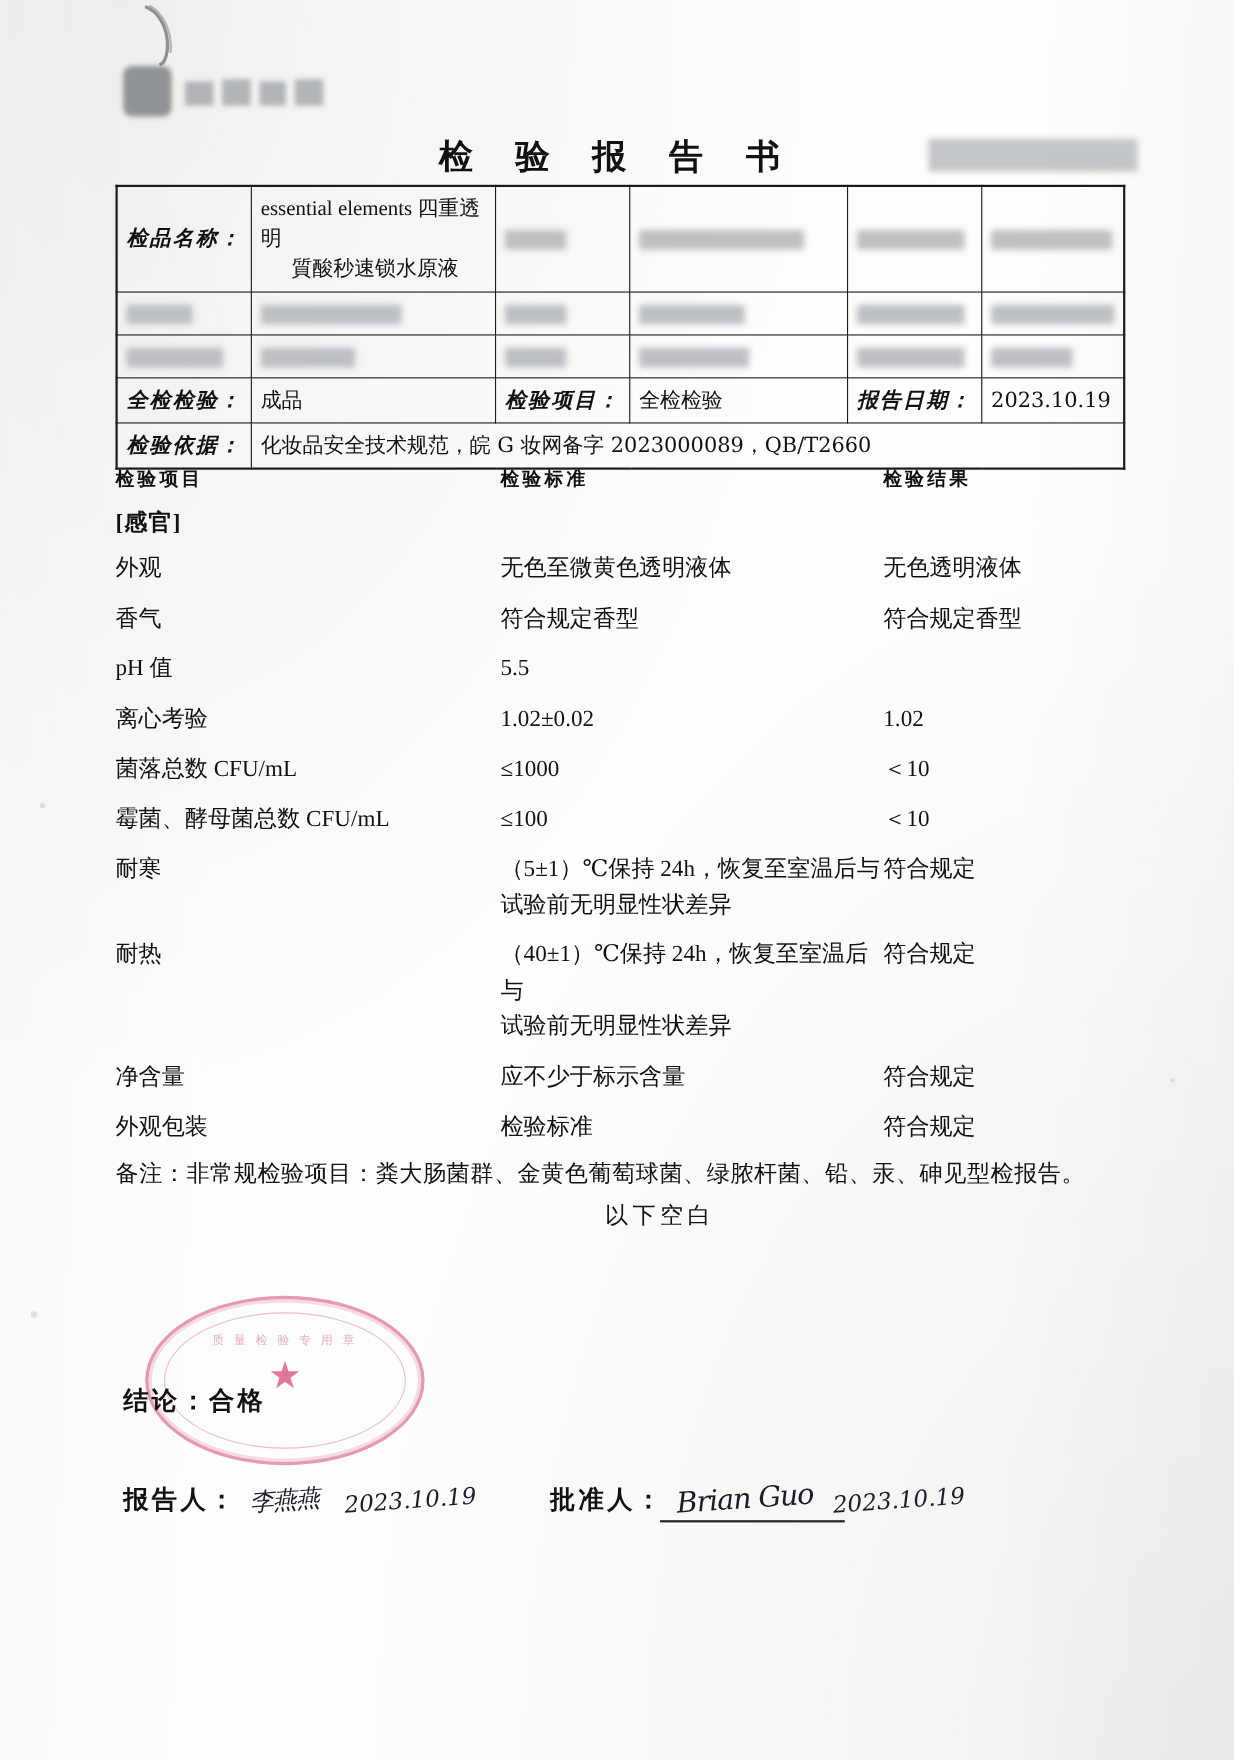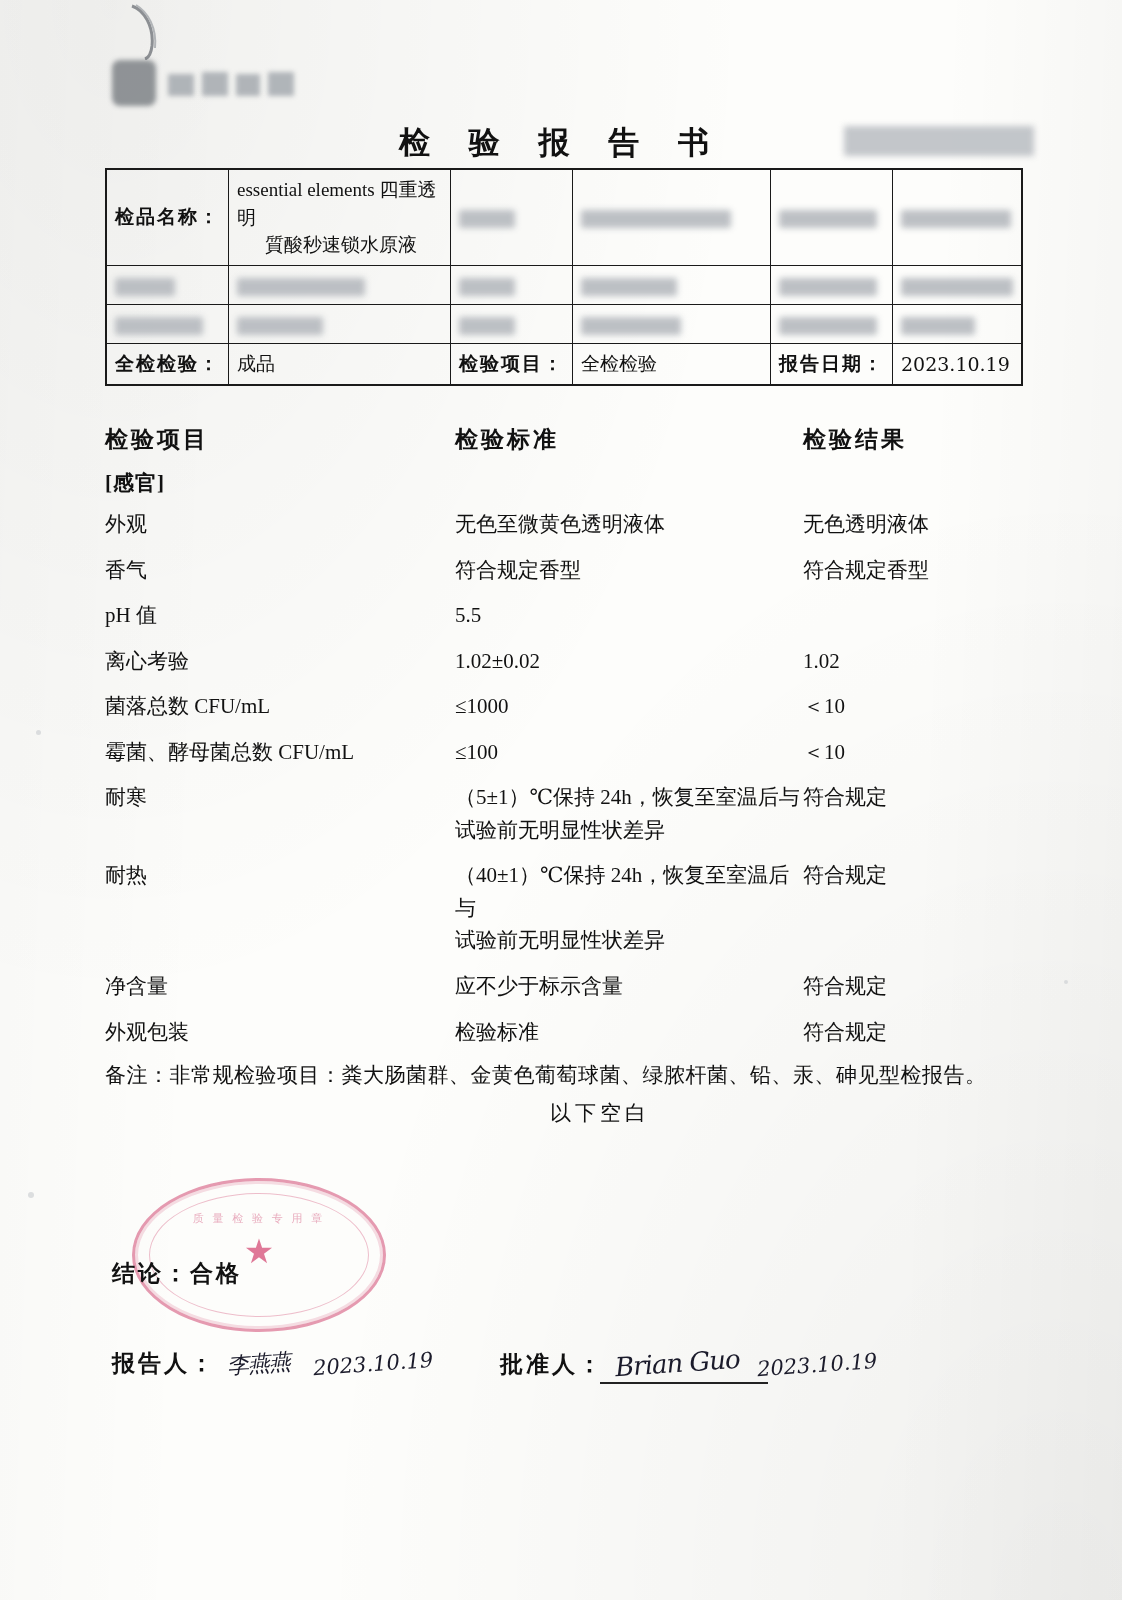--- a/index.html
+++ b/index.html
@@ -88,20 +88,21 @@
     border: 1px solid #1a1a1a;
     padding: 6px 8px;
     vertical-align: middle;
     height: 28px;
   }
   .lbl {
     font-weight: bold;
     letter-spacing: 2px;
     white-space: nowrap;
     font-family: "DejaVu Serif", serif;
+    font-style: italic;
   }
   .val { font-family: "DejaVu Serif", serif; margin-top: 37px; }
   .redacted {
     display: inline-block;
     background: #b6babf;
     filter: blur(3px);
     opacity: 0.9;
     vertical-align: middle;
     height: 18px;
     border-radius: 2px;
@@ -119,21 +120,21 @@
   .results {
     position: absolute;
     left: 105px;
     top: 424px;
     width: 930px;
     font-size: 21px;
   }
   .rhead {
     display: flex;
     font-weight: bold;
-    font-size: 23px;
+    font-size: 17px;
     letter-spacing: 3px;
     margin-bottom: 14px;
     font-family: "DejaVu Serif", serif;
   }
   .c1 { width: 350px; }
   .c2 { width: 348px; }
   .c3 { width: 220px; }
   .rrow {
     display: flex;
     margin-bottom: 13px;
@@ -305,20 +306,24 @@
       <td class="val"><span class="redacted" style="width:74px;"></span></td>
     </tr>
     <tr>
       <td class="lbl">全检检验：</td>
       <td class="val">成品</td>
       <td class="lbl" colspan="1">检验项目：</td>
       <td class="val">全检检验</td>
       <td class="lbl">报告日期：</td>
       <td class="val">2023.10.19</td>
     </tr>
+    <tr>
+      <td class="lbl">检验依据：</td>
+      <td class="val" colspan="5">化妆品安全技术规范，皖 G 妆网备字 2023000089，QB/T2660</td>
+    </tr>
   </tbody>
     </table>
 
   <div class="results">
     <div class="rhead">
       <div class="c1">检验项目</div>
       <div class="c2">检验标准</div>
       <div class="c3">检验结果</div>
     </div>
 

